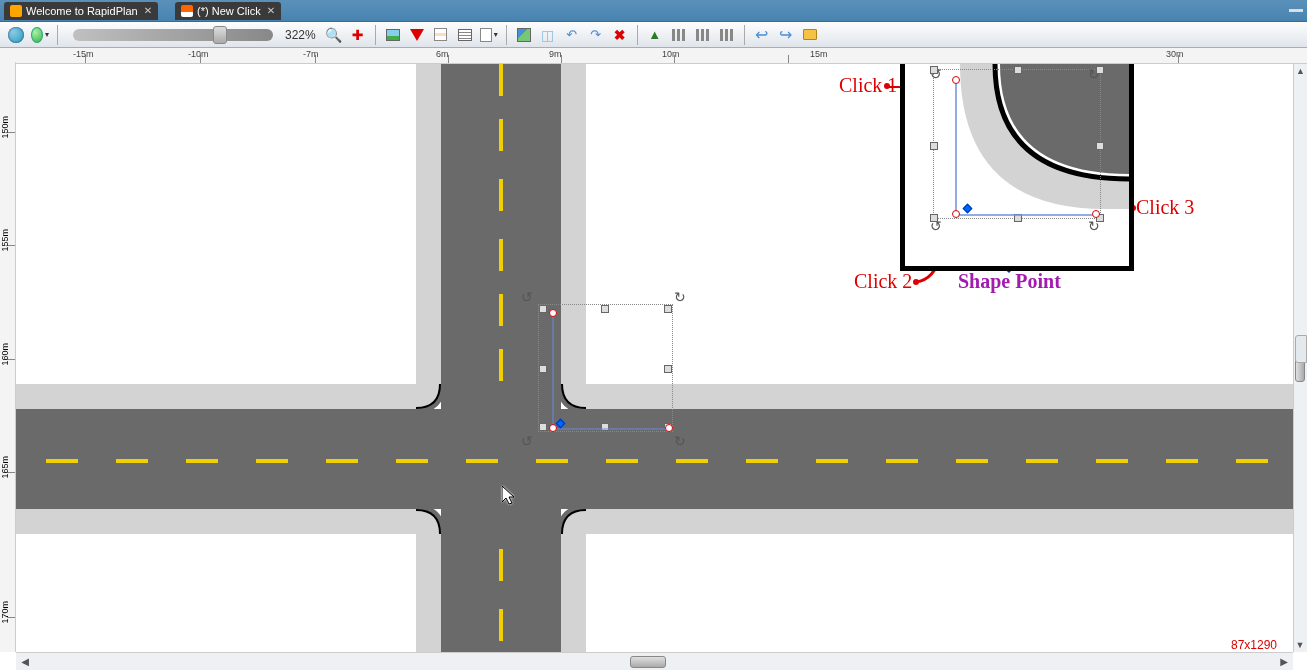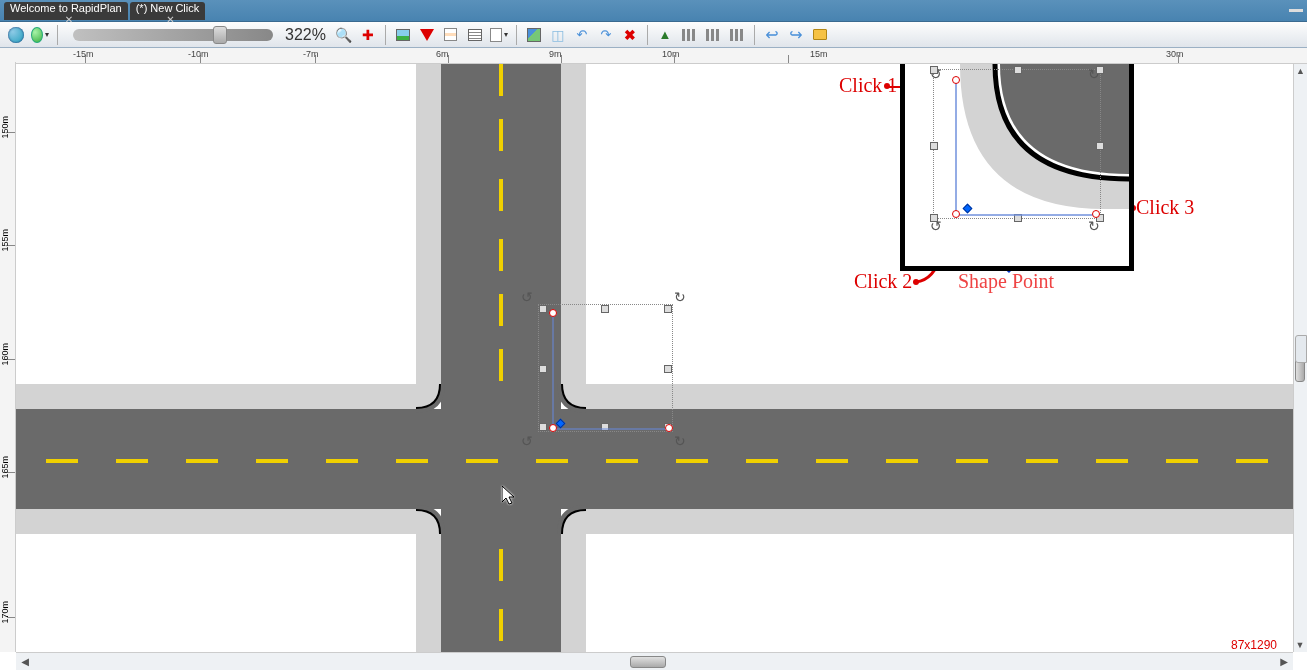--- a/index.html
+++ b/index.html
@@ -1,34 +1,34 @@
 <!DOCTYPE html>
 <html><head>
 <meta charset="utf-8">
 <style>
 * { box-sizing: border-box; margin: 0; padding: 0; }
 body { font-family: Arial, sans-serif; font-size: 11px; width: 1307px; height: 670px; overflow: hidden; background: #fff; }
 
 .title-bar { height: 22px; background: linear-gradient(to bottom, #5a91bb, #4883b0); display: flex; align-items: center; padding: 0 4px; border-bottom: 1px solid #3a6a90; }
-.tab { height: 18px; background: #3a3a3a; color: #fff; border-radius: 3px 3px 0 0; display: flex; align-items: center; padding: 0 6px; margin-right: 2px; font-size: 11px; flex-direction: column; }
+.tab { height: 18px; background: #3a3a3a; color: #fff; border-radius: 3px 3px 0 0; display: flex; align-items: center; padding: 0 6px; margin-right: 17px; font-size: 11px; }
 .tab .tab-icon { width: 12px; height: 12px; margin-right: 4px; background: #ffa500; border-radius: 2px; }
 .tab .tab-icon.vlc { background: linear-gradient(to bottom, #ff6600 60%, #fff 60%); }
 .tab .close-x { margin-left: 6px; color: #ccc; cursor: pointer; font-size: 10px; }
 .title-right { margin-left: auto; width: 14px; height: 3px; background: #ddd; }
 
 .toolbar { height: 26px; background: linear-gradient(to bottom, #fdfdfd, #e0e5eb); border-bottom: 1px solid #9bb0c4; display: flex; align-items: center; padding: 0 6px; gap: 4px; }
 .tool-btn { width: 20px; height: 20px; border: 1px solid transparent; display: flex; align-items: center; justify-content: center; border-radius: 2px; cursor: pointer; }
 .tool-sep { width: 1px; height: 20px; background: #aaa; margin: 0 3px; }
 .globe { width: 16px; height: 16px; border-radius: 50%; background: radial-gradient(circle at 30% 30%, #8ecae6, #219ebc); box-shadow: inset 0 0 2px #126; }
 .globe2 { width: 16px; height: 16px; border-radius: 50%; background: radial-gradient(circle at 30% 30%, #a7f3a7, #3cb043); border: 1px solid #2a7; }
 .dropdown-arrow { font-size: 8px; color: #333; margin-left: 2px; }
 
 .zoom-slider { width: 200px; height: 12px; background: linear-gradient(to right, #c0c0c0, #888); border-radius: 6px; position: relative; margin: 0 8px; }
 .zoom-thumb { position: absolute; width: 14px; height: 18px; background: linear-gradient(to bottom, #ddd, #aaa); border: 1px solid #888; border-radius: 3px; top: -3px; left: 140px; }
-.zoom-text { font-size: 16px; color: #333; margin-right: 4px; }
+.zoom-text { font-size: 12px; color: #333; margin-right: 4px; }
 .magnifier { font-size: 14px; color: #2a6dbb; }
 .crosshair { color: #d00; font-size: 14px; }
 .yield-icon { width: 0; height: 0; border-left: 7px solid transparent; border-right: 7px solid transparent; border-top: 12px solid #d00; margin: 0 auto; }
 .img-icon { width: 14px; height: 12px; background: linear-gradient(to bottom, #87ceeb 60%, #3cb043 60%); border: 1px solid #666; }
 .form-icon { width: 13px; height: 13px; border: 1px solid #888; background: linear-gradient(to bottom, #fff 33%, #fdb 33%, #fdb 66%, #fff 66%); }
 .table-icon { width: 14px; height: 12px; border: 1px solid #666; background: repeating-linear-gradient(to bottom, #fff, #fff 2px, #888 2px, #888 3px); }
 .page-icon { width: 12px; height: 14px; background: #fff; border: 1px solid #888; }
 .layer-icon { width: 14px; height: 14px; background: linear-gradient(135deg, #4a90d9 40%, #76c776 40%); border: 1px solid #666; }
 .rotate-icon { font-size: 13px; color: #4a90d9; }
 .delete-icon { color: #d00; font-size: 14px; font-weight: bold; }
@@ -61,21 +61,21 @@
 .sel-handle { position: absolute; width: 8px; height: 8px; background: #ddd; border: 1px solid #666; }
 .sel-rotate { position: absolute; width: 16px; height: 16px; font-size: 14px; color: #555; }
 .ctrl-point { position: absolute; width: 8px; height: 8px; border: 1px solid #d00; border-radius: 50%; background: #fff; }
 .shape-point { position: absolute; width: 7px; height: 7px; background: #0066ff; border: 1px solid #003399; transform: rotate(45deg); }
 
 .inset-box { position: absolute; border: 5px solid #000; background: #fff; width: 234px; height: 212px; top: -5px; left: 884px; z-index: 10; }
 .inset-canvas { position: relative; width: 100%; height: 100%; }
 
 .annotation { position: absolute; font-family: "Times New Roman", serif; font-size: 20px; }
 .red-text { color: #d00; }
-.blue-text { color: #ef4444; }
+.blue-text { color: #a21caf; font-weight: bold; }
 .ann-line { position: absolute; background: #d00; height: 2px; }
 .ann-dot { position: absolute; width: 6px; height: 6px; background: #d00; border-radius: 50%; }
 
 .scroll-h { position: absolute; left: 16px; right: 14px; bottom: 0; height: 18px; background: #eef1f4; border-top: 1px solid #ccc; display: flex; align-items: center; }
 .scroll-h-arrow { width: 18px; height: 16px; display: flex; align-items: center; justify-content: center; font-size: 10px; color: #555; cursor: pointer; }
 .scroll-h-track { flex: 1; height: 14px; position: relative; }
 .scroll-h-thumb { position: absolute; height: 12px; background: linear-gradient(to bottom, #e0e0e0, #aaa); border: 1px solid #888; border-radius: 3px; width: 36px; left: 48%; top: 1px; }
 .scroll-v { position: absolute; right: 0; top: 64px; bottom: 18px; width: 14px; background: #eef1f4; border-left: 1px solid #ccc; }
 .scroll-v-arrow { height: 14px; width: 12px; margin: 0 auto; display: flex; align-items: center; justify-content: center; font-size: 9px; color: #555; cursor: pointer; }
 .scroll-v-thumb { position: absolute; width: 10px; left: 1px; height: 36px; top: 48%; background: linear-gradient(to right, #e0e0e0, #aaa); border: 1px solid #888; border-radius: 3px; }

